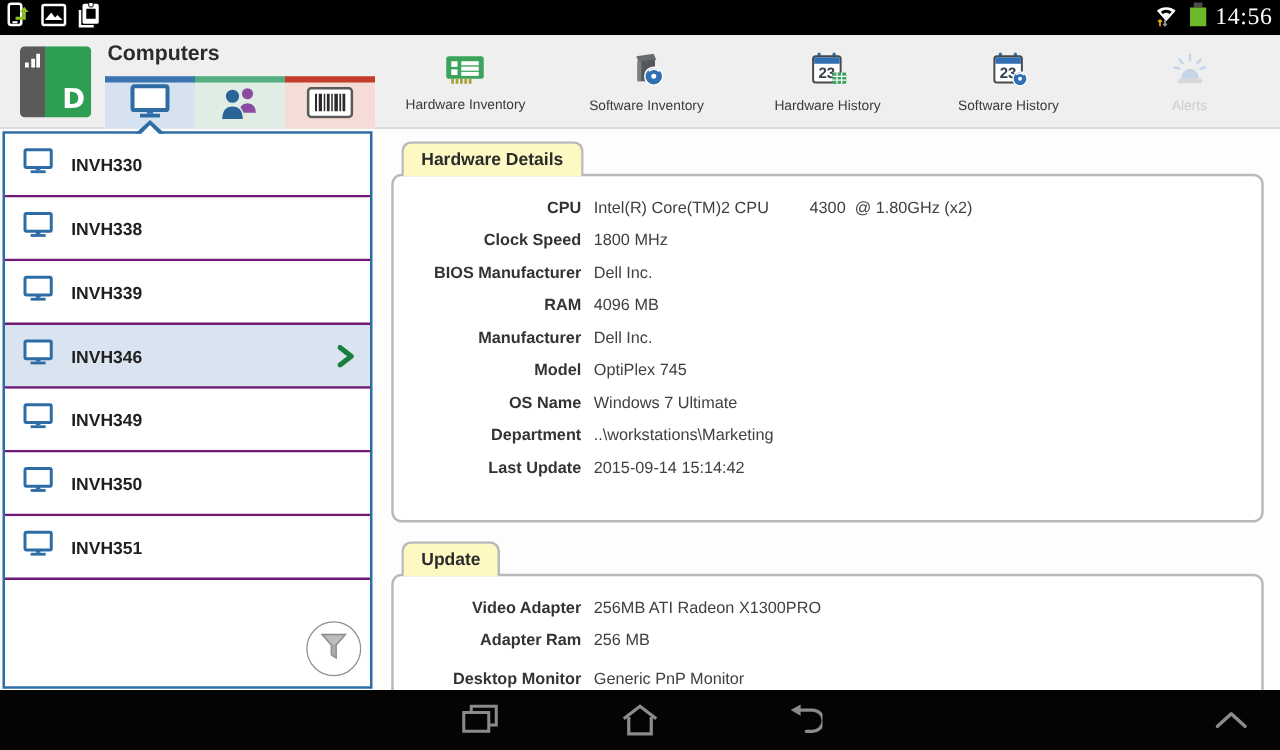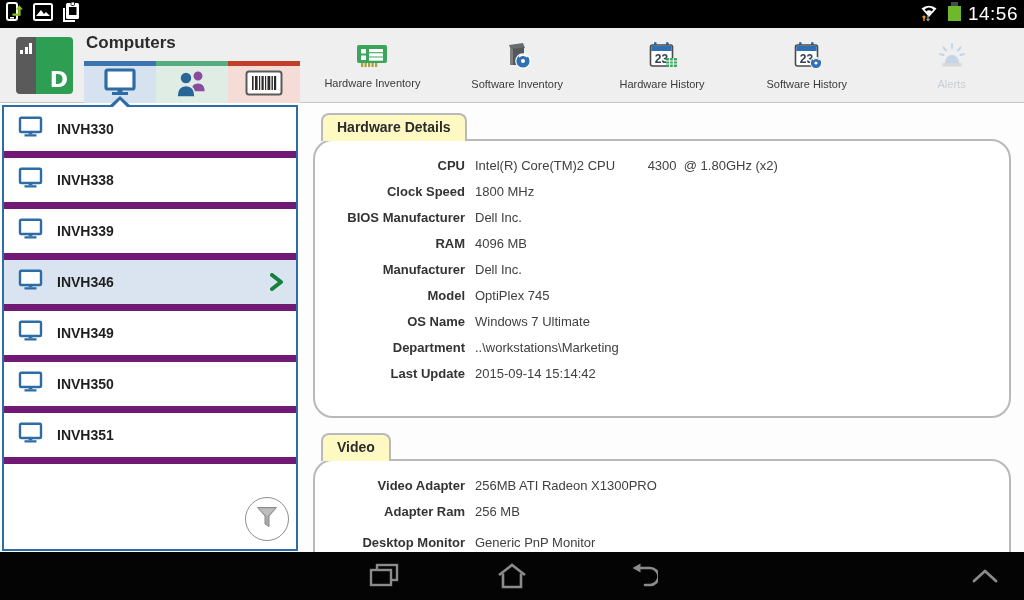--- a/index.html
+++ b/index.html
@@ -3,21 +3,21 @@
 <meta charset="utf-8">
 <style>
   * { margin:0; padding:0; box-sizing:border-box; }
   html,body { width:1024px; height:600px; font-family:"Liberation Sans", sans-serif; background:#fff; overflow:hidden; }
   .screen { position:relative; width:1024px; height:600px; background:#fbfbfb; }
 
   
   .status-bar { position:absolute; top:0; left:0; width:1024px; height:28px; background:#000; display:flex; align-items:center; }
   .sb-left { display:flex; align-items:center; gap:6px; padding-left:4px; }
   .sb-right { margin-left:auto; display:flex; align-items:center; gap:5px; padding-right:6px; }
-  .sb-time { color:#fff; font-size:19px; letter-spacing:0.5px; }
+  .sb-time { color:#fff; font-size:19px; letter-spacing:0.5px;font-family:Liberation Serif, serif; }
 
   
   .app-header { position:absolute; top:28px; left:0; width:1024px; height:75px; background:#efefef; border-bottom:1px solid #c6c6c6; }
   .logo { position:absolute; left:16px; top:9px; width:57px; height:57px; border-radius:4px; overflow:hidden; display:flex; }
   .logo-left { width:20px; height:100%; background:#5a5a5a; position:relative; }
   .logo-bars { position:absolute; left:4px; top:6px; display:flex; align-items:flex-end; gap:1.5px; }
   .logo-bars i { display:block; width:3px; background:#fff; }
   .logo-right { flex:1; background:#2e9e53; position:relative; }
   .logo-d { position:absolute; right:5px; bottom:2px; color:#fff; font-weight:bold; font-size:22px; font-family:"DejaVu Sans", sans-serif; }
   .page-title { position:absolute; left:86px; top:5px; font-size:17px; font-weight:bold; color:#2b2b2b; }
@@ -34,32 +34,32 @@
   .action.disabled .action-label { color:#c9ced3; }
 
   
   .content { position:absolute; top:103px; left:0; width:1024px; height:449px; background:#fdfdfd; }
 
   
   .sidebar { position:absolute; left:2px; top:2px; width:296px; height:446px; border:2px solid #2e6ca6; background:#fff; }
   .notch-outer { position:absolute; top:-11px; left:104px; width:0; height:0; border-left:12px solid transparent; border-right:12px solid transparent; border-bottom:11px solid #2e6ca6; }
   .notch-inner { position:absolute; top:-7px; left:107px; width:0; height:0; border-left:9px solid transparent; border-right:9px solid transparent; border-bottom:9px solid #fff; z-index:3; }
   .list { position:absolute; inset:0; overflow:hidden; }
-  .list-item { height:51px; display:flex; align-items:center; padding-left:13px; border-bottom:7px solid #701a75; background:#fff; cursor:pointer; }
+  .list-item { height:51px; display:flex; align-items:center; padding-left:13px; border-bottom:2px solid #701a75; background:#fff; cursor:pointer; }
   .list-item.selected { background:#d9e4f0; }
   .li-label { margin-left:13px; font-size:14px; font-weight:bold; color:#1f1f1f; }
   .li-chev { margin-left:auto; margin-right:12px; display:flex; }
   .filter-fab { position:absolute; right:7px; bottom:8px; width:44px; height:44px; border-radius:50%; background:#fff; border:1.5px solid #8f8f8f; display:flex; align-items:center; justify-content:center; cursor:pointer; z-index:4; }
 
   
   .panel { position:absolute; left:313px; width:698px; }
   .panel-1 { top:10px; }
   .panel-2 { top:330px; }
   .panel-tab { position:relative; z-index:2; margin-left:8px; display:inline-block; padding:4px 14px 6px 14px; background:#fef9c3; border:2px solid #b9b9b9; border-bottom:none; border-radius:8px 8px 0 0; font-size:14px; font-weight:bold; color:#2b2b2b; }
-  .panel-body { position:relative; margin-top:-2px; background:#fff; border:2px solid #b9b9b9; border-radius:20px; padding:11px 0 10px 0; }
+  .panel-body { position:relative; margin-top:-2px; background:#fff; border:2px solid #b9b9b9; border-radius:8px; padding:11px 0 10px 0; }
   .panel-1 .panel-body { height:279px; }
   .panel-2 .panel-body { height:200px; }
   .frow { display:flex; height:26px; align-items:center; }
   .flabel { width:150px; text-align:right; font-size:13px; font-weight:bold; color:#333; flex:none; }
   .fvalue { margin-left:10px; font-size:13px; color:#404040; white-space:pre; }
 
   
   .nav-bar { position:absolute; top:552px; left:0; width:1024px; height:48px; background:#040404; }
   .nav-btn { position:absolute; top:0; height:48px; width:72px; display:flex; align-items:center; justify-content:center; cursor:pointer; }
   .nav-recents { left:348px; } .nav-home { left:476px; } .nav-back { left:607px; } .nav-expand { left:949px; }
@@ -372,21 +372,21 @@
             <span class="fvalue">..\workstations\Marketing</span>
           </div>
         <div class="frow">
             <span class="flabel">Last Update</span>
             <span class="fvalue">2015-09-14 15:14:42</span>
           </div>
       </div>
     </div>
 
     <div class="panel panel-2">
-      <div class="panel-tab">Video</div>
+      <div class="panel-tab">Update</div>
       <div class="panel-body">
         <div class="frow">
             <span class="flabel">Video Adapter</span>
             <span class="fvalue">256MB ATI Radeon X1300PRO</span>
           </div>
         <div class="frow">
             <span class="flabel">Adapter Ram</span>
             <span class="fvalue">256 MB</span>
           </div>
         <div class="frow" style="margin-top:5px">

